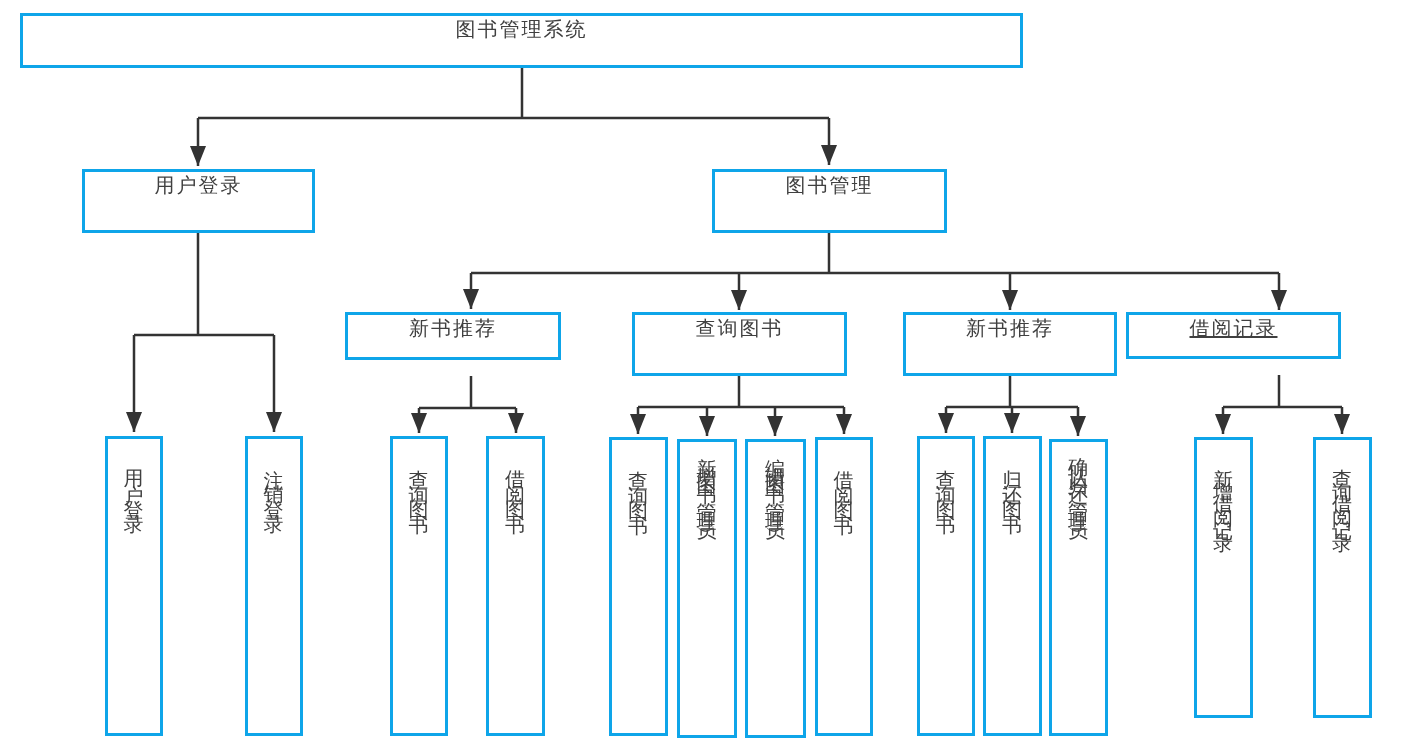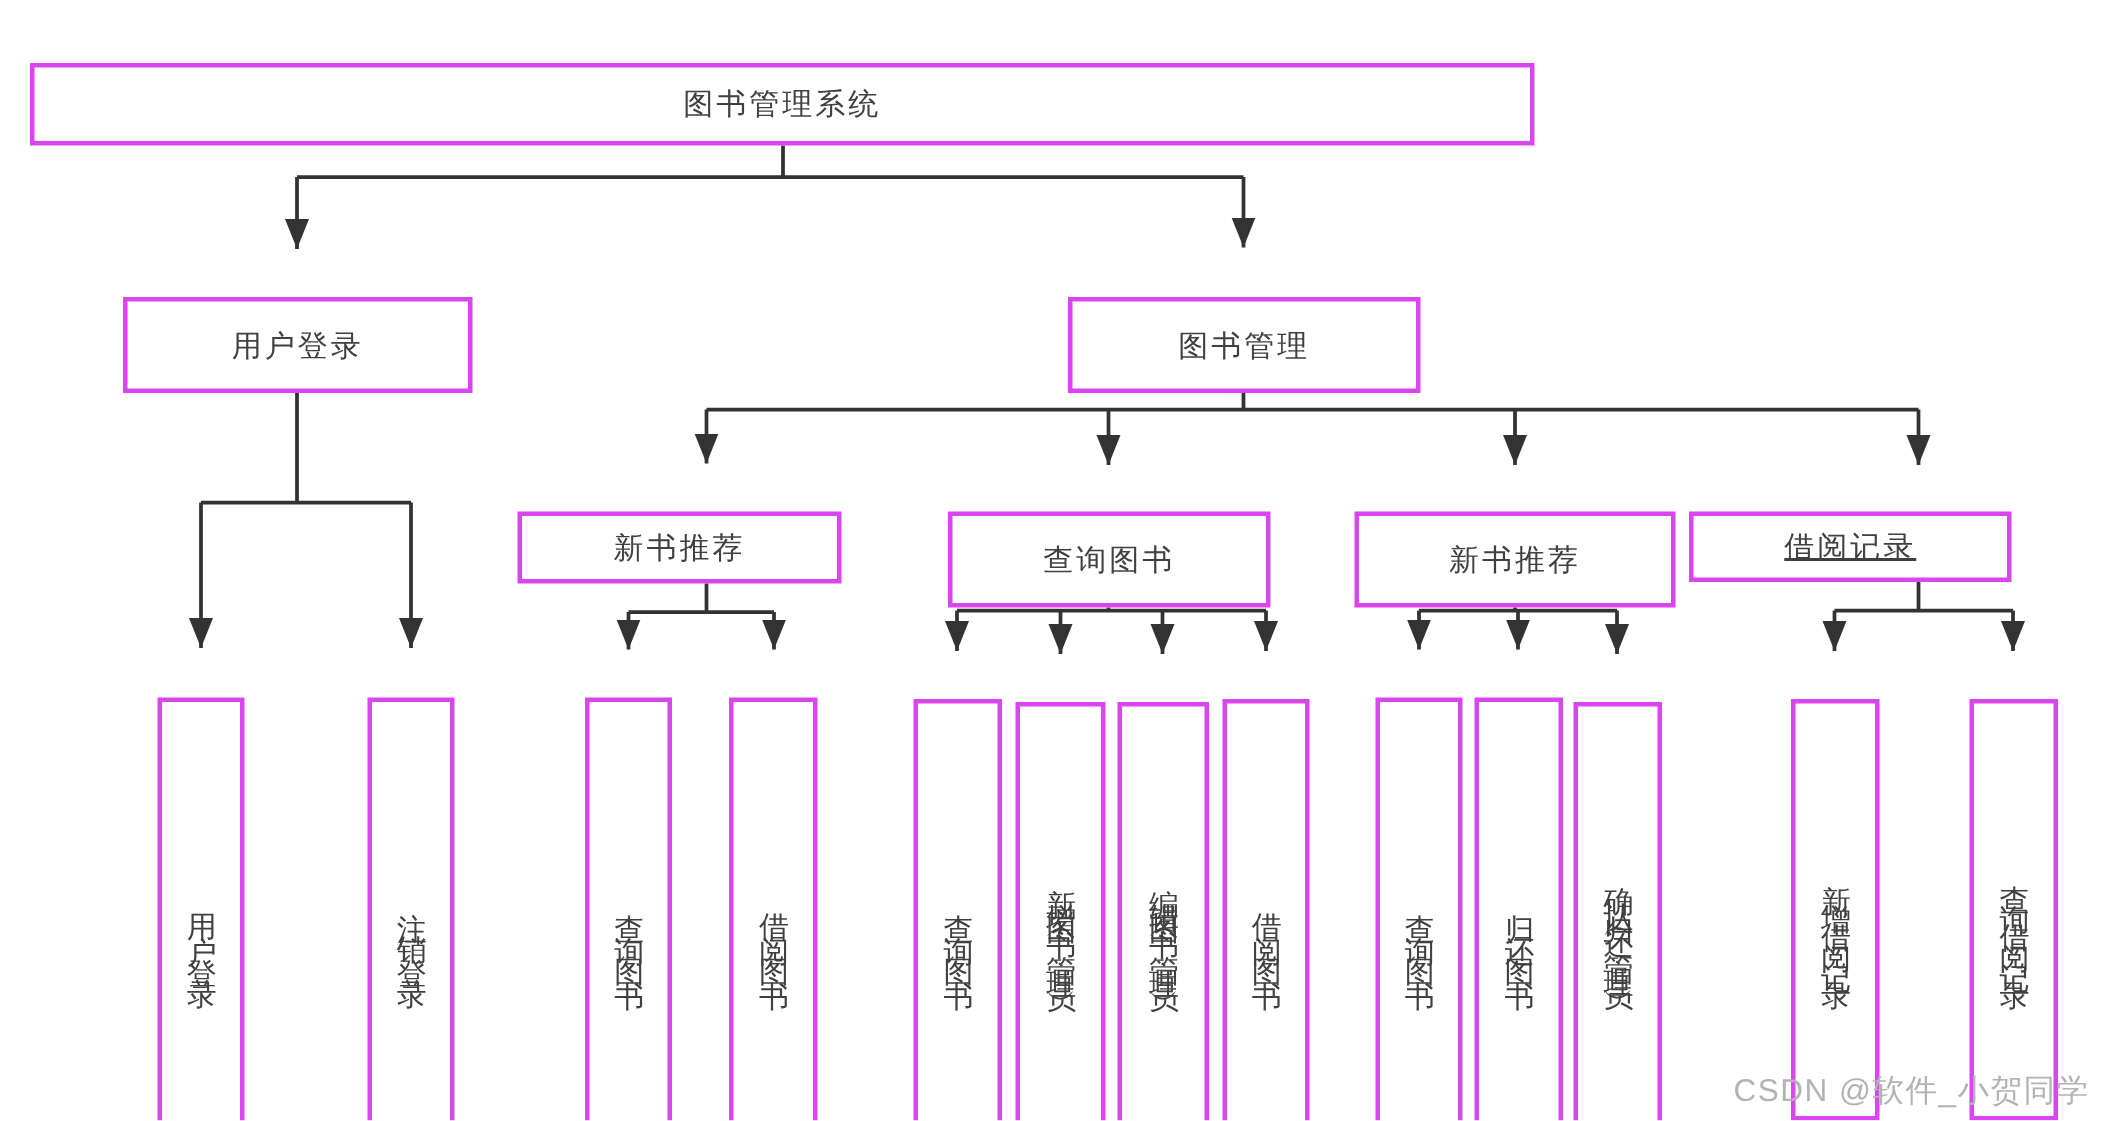--- a/index.html
+++ b/index.html
@@ -7,28 +7,26 @@
     position:relative;
     width:1405px;height:747px;
     background:#ffffff;
     font-family:"Liberation Sans","DejaVu Sans",sans-serif;
     overflow:hidden;
   }
   #connectors{position:absolute;left:0;top:0;z-index:1;}
   .node{
     position:absolute;
     box-sizing:border-box;
-    border:3px solid #d946ef;
+    border:3px solid #0ea5e9;
     background:#ffffff;
     display:flex;
-    align-items:center;
     justify-content:center;
     z-index:2;
     color:#404040;
-    margin-top:29px;
   }
   .hlabel{
     font-size:20px;
     letter-spacing:2px;
     white-space:nowrap;
   }
   .vlabel{
     writing-mode:vertical-rl;
     font-size:20px;
     line-height:1;
@@ -157,15 +155,14 @@
     <span class="vlabel">确认归还（管理员）</span>
   </div>
 
   <div class="node vmed" style="left:1194px;top:437px;width:59px;height:281px;">
     <span class="vlabel">新增借阅记录</span>
   </div>
   <div class="node vmed" style="left:1313px;top:437px;width:59px;height:281px;">
     <span class="vlabel">查询借阅记录</span>
   </div>
 
-  <div id="watermark">CSDN @软件_小贺同学</div>
 
 </div>
 
 </body></html>

